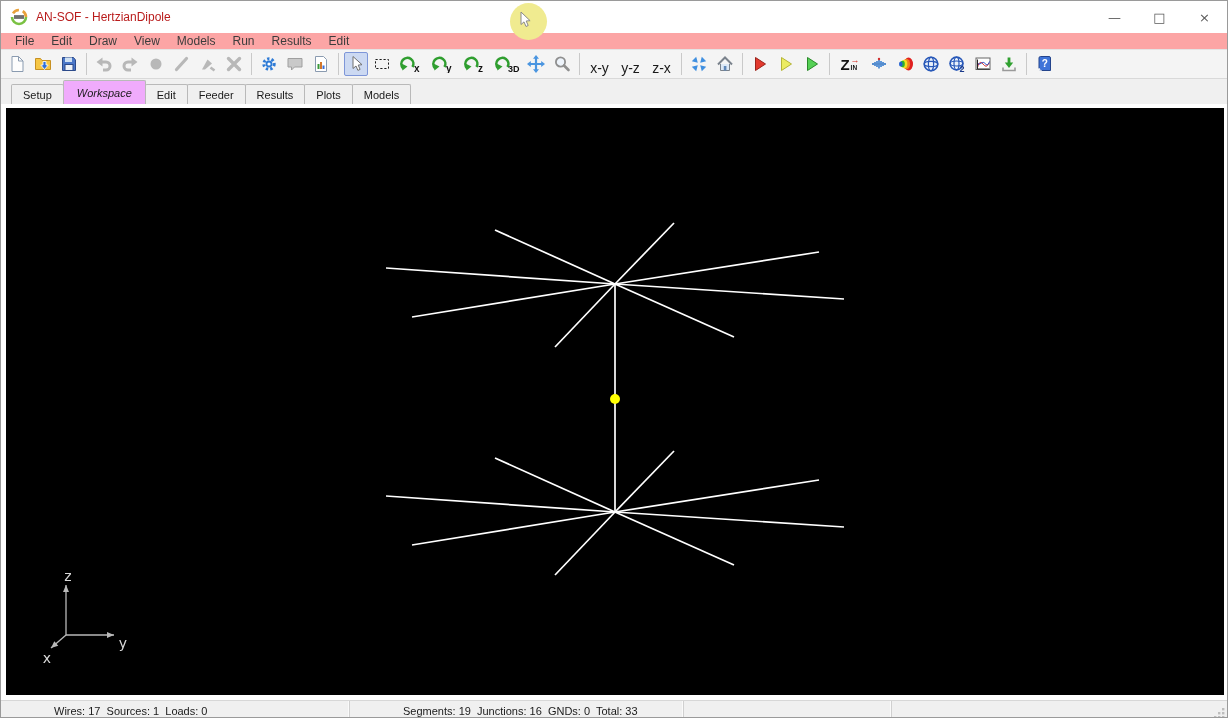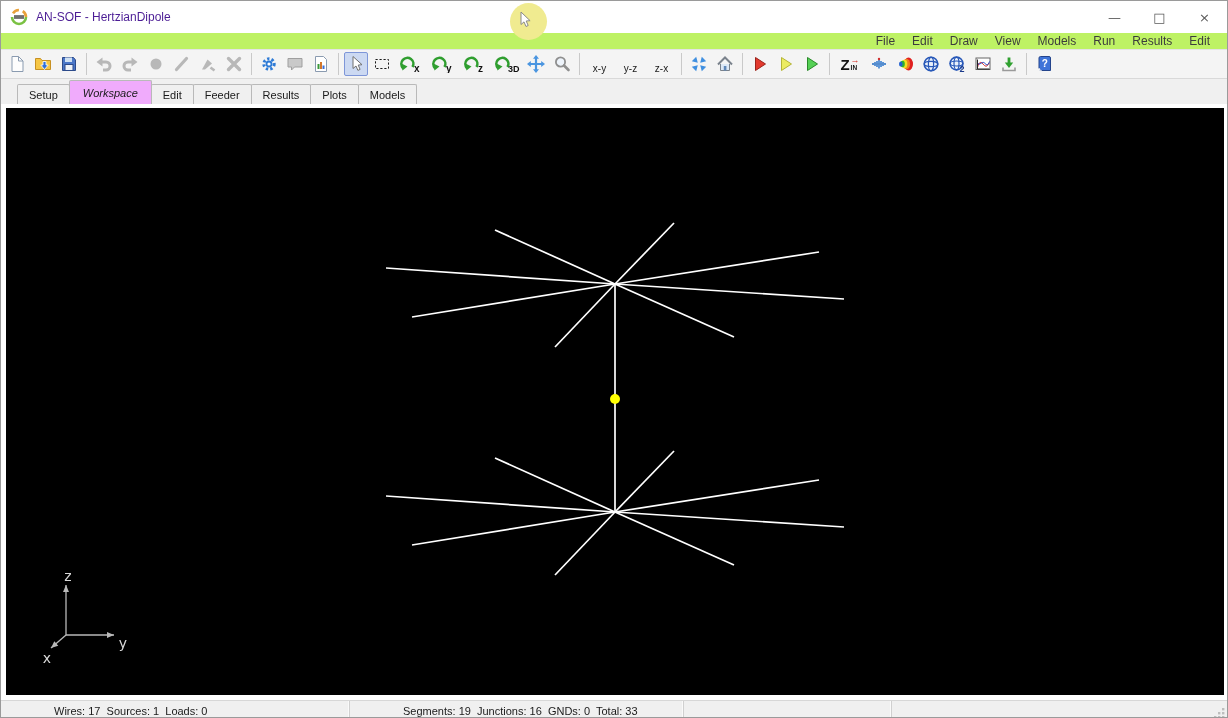--- a/index.html
+++ b/index.html
@@ -1,43 +1,43 @@
 <!DOCTYPE html>
 <html><head>
 <meta charset="utf-8">
 <style>
   * { box-sizing: border-box; margin: 0; padding: 0; }
   html,body { width:1228px; height:718px; background:#fff; font-family:"Liberation Sans", sans-serif; }
   .window { position:relative; width:1228px; height:718px; border:1px solid #9a9a9a; background:#fff; display:flex; flex-direction:column; overflow:hidden; }
 
   
   .titlebar { height:32px; background:#fff; display:flex; align-items:center; padding-left:9px; flex:0 0 auto; }
-  .titlebar .title { font-size:12px; color:#4c1d95; margin-left:8px; }
+  .titlebar .title { font-size:12px; color:#b91c1c; margin-left:8px; }
   .win-controls { margin-left:auto; display:flex; height:32px; }
   .win-controls button { width:45px; height:32px; border:none; background:transparent; font-size:13px; color:#5a5a5a; cursor:default; font-family:"DejaVu Sans", sans-serif; }
 
   
-  .menubar { height:16px; background:#bef264; display:flex; align-items:center; padding-left:14px; flex:0 0 auto;justify-content:flex-end; }
+  .menubar { height:16px; background:#fca5a5; display:flex; align-items:center; padding-left:14px; flex:0 0 auto; }
   .menu-item { font-size:12px; color:#3c3c3c; margin-right:17px; }
 
   
   .toolbar { height:30px; background:#f4f4f4; border-top:1px solid #e4e4e4; border-bottom:1px solid #d9d9d9; display:flex; align-items:center; padding-left:3px; flex:0 0 auto; }
   .tb { width:24px; height:24px; border:1px solid transparent; background:transparent; display:flex; align-items:center; justify-content:center; margin:0 1px; padding:0; }
   .tb.wide { width:30px; }
   .tb.sel { background:#ccd9f2; border:1px solid #7e96d8; border-radius:2px; }
-  .tb.txt { width:29px; font-size:10px; color:#1a1a1a;margin-top:8px; }
+  .tb.txt { width:29px; font-size:14px; color:#1a1a1a;margin-top:8px; }
   .tsep { width:1px; height:22px; background:#c9c9c9; margin:0 4px; flex:0 0 auto; }
   .zin { display:flex; align-items:center; }
   .zin .z { font-size:15px; font-weight:bold; color:#111; line-height:1; }
   .zin .col { display:flex; flex-direction:column; align-items:flex-start; line-height:1; margin-left:1px; }
   .zin .arr { color:#d22a1e; font-size:9px; font-weight:bold; }
   .zin .in { font-size:6.5px; font-weight:bold; color:#111; }
 
   
-  .tabbar { height:25px; background:#f0f0f0; display:flex; align-items:flex-end; padding-left:16px; flex:0 0 auto; }
+  .tabbar { height:25px; background:#f0f0f0; display:flex; align-items:flex-end; padding-left:10px; flex:0 0 auto; }
   .tab { height:20px; padding:0 11px; font-size:11px; color:#1a1a1a; background:#f0f0f0; border:1px solid #b9b9b9; border-bottom:none; display:flex; align-items:center; margin-right:-1px; border-radius:2px 2px 0 0; }
   .tab.active { height:24px; background:#f0abfc; position:relative; z-index:2; padding:0 13px;font-style:italic; }
 
   
   .workspace { flex:1 1 auto; background:#fff; padding:4px 5px 1px 5px; }
   .canvas-wrap { width:1218px; height:587px; background:#000; }
 
   
   .statusbar { height:21px; background:#f0f0f0; border-top:1px solid #d7d7d7; display:flex; flex:0 0 auto; }
   .sb-panel { border-right:1px solid #d0d0d0; box-shadow:inset -1px 0 0 #fafafa; display:flex; align-items:center; padding-left:5px; position:relative; }

